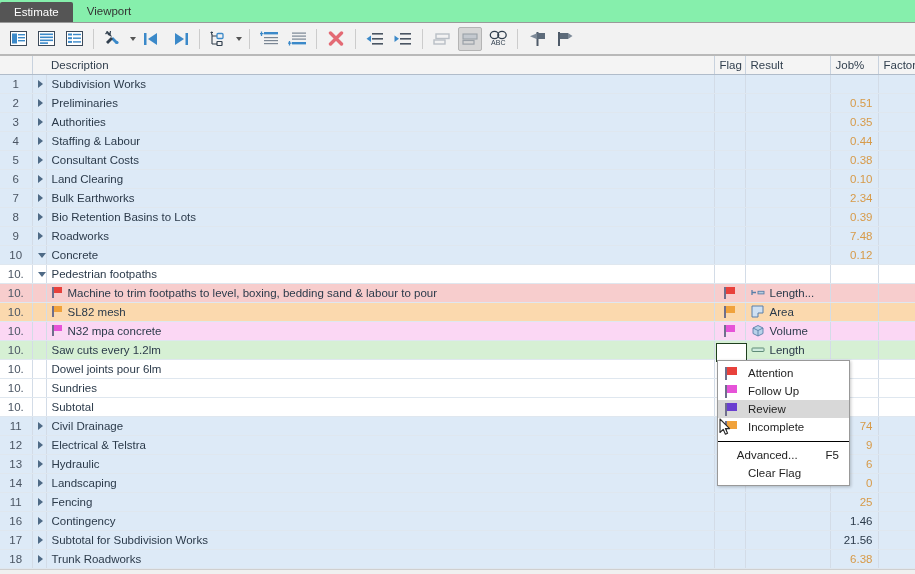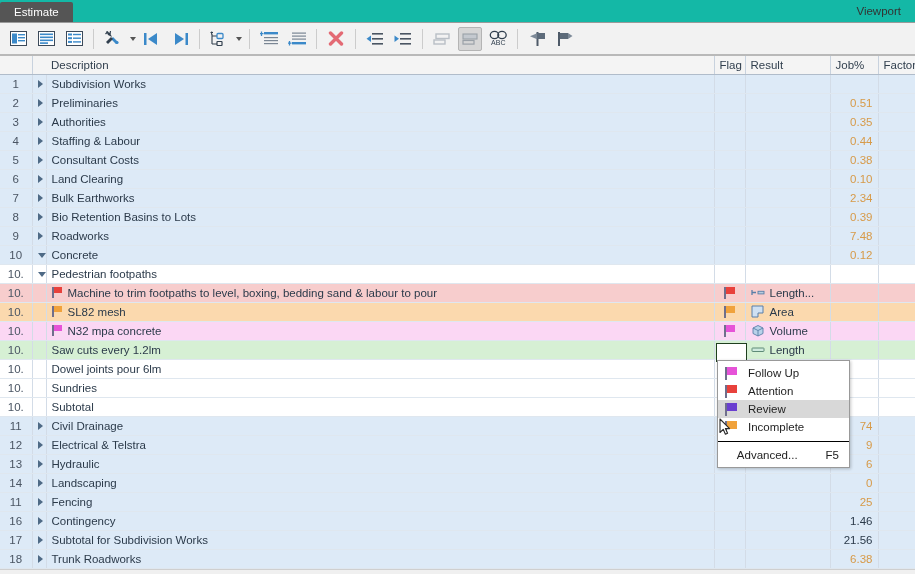--- a/index.html
+++ b/index.html
@@ -9,26 +9,25 @@
     background: #ffffff;
     font-family: "Liberation Sans", sans-serif;
     font-size: 11.5px;
     color: #2b3a4a;
   }
   #app { position: relative; width: 915px; height: 574px; }
 
   
   .tabstrip {
     height: 22px;
-    background: #14b8a6;
+    background: #86efac;
     border-bottom: 1px solid #9a9a9a;
     display: flex;
     align-items: stretch;
     position: relative;
-    justify-content: space-between;
   }
   .tab {
     display: flex; align-items: center;
     padding: 0 14px;
     font-size: 11.5px;
     color: #333;
     cursor: default;
     user-select: none;
   }
   .tab.active {
@@ -729,33 +728,33 @@
 
     <div class="cell-edit" style="left:716px; top:287px; width:31px; height:19px;"></div>
   </div>
 
   <div class="ctxmenu" style="left:717px; top:360px; width:131px;">
     <div id="ctx-items">
         <div class="ctxitem">
           <span class="ctx-ico">
             <span class="mflag">
               <i></i>
-              <b style="background:#e653d8"></b>
+              <b style="background:#e8413c"></b>
             </span>
           </span>
-          <span class="ctx-label">Follow Up</span>
+          <span class="ctx-label">Attention</span>
         </div>
         <div class="ctxitem">
           <span class="ctx-ico">
             <span class="mflag">
               <i></i>
-              <b style="background:#e8413c"></b>
+              <b style="background:#e653d8"></b>
             </span>
           </span>
-          <span class="ctx-label">Attention</span>
+          <span class="ctx-label">Follow Up</span>
         </div>
         <div class="ctxitem hl">
           <span class="ctx-ico">
             <span class="mflag">
               <i></i>
               <b style="background:#6a3fd0"></b>
             </span>
           </span>
           <span class="ctx-label">Review</span>
         </div>
@@ -767,20 +766,24 @@
             </span>
           </span>
           <span class="ctx-label">Incomplete</span>
         </div>
         <div class="ctx-sep"></div>
         <div class="ctxitem">
           <span class="ctx-ico"></span>
           <span class="ctx-label">Advanced...</span>
           <span class="ctx-accel">F5</span>
         </div>
+        <div class="ctxitem">
+          <span class="ctx-ico"></span>
+          <span class="ctx-label">Clear Flag</span>
+        </div>
       </div>
   </div>
 
   <svg class="cursor" style="left:719px; top:418px;" viewBox="0 0 12 18" width="12" height="18">
     <path d="M1 1 L1 14.5 L4.2 11.3 L6.4 16.2 L8.6 15.2 L6.4 10.6 L10.6 10.6 Z" fill="#ffffff" stroke="#2a2a2a" stroke-width="1.1" stroke-linejoin="round"></path>
   </svg>
 
   <div class="bottom-strip"></div>
 </div>
 

